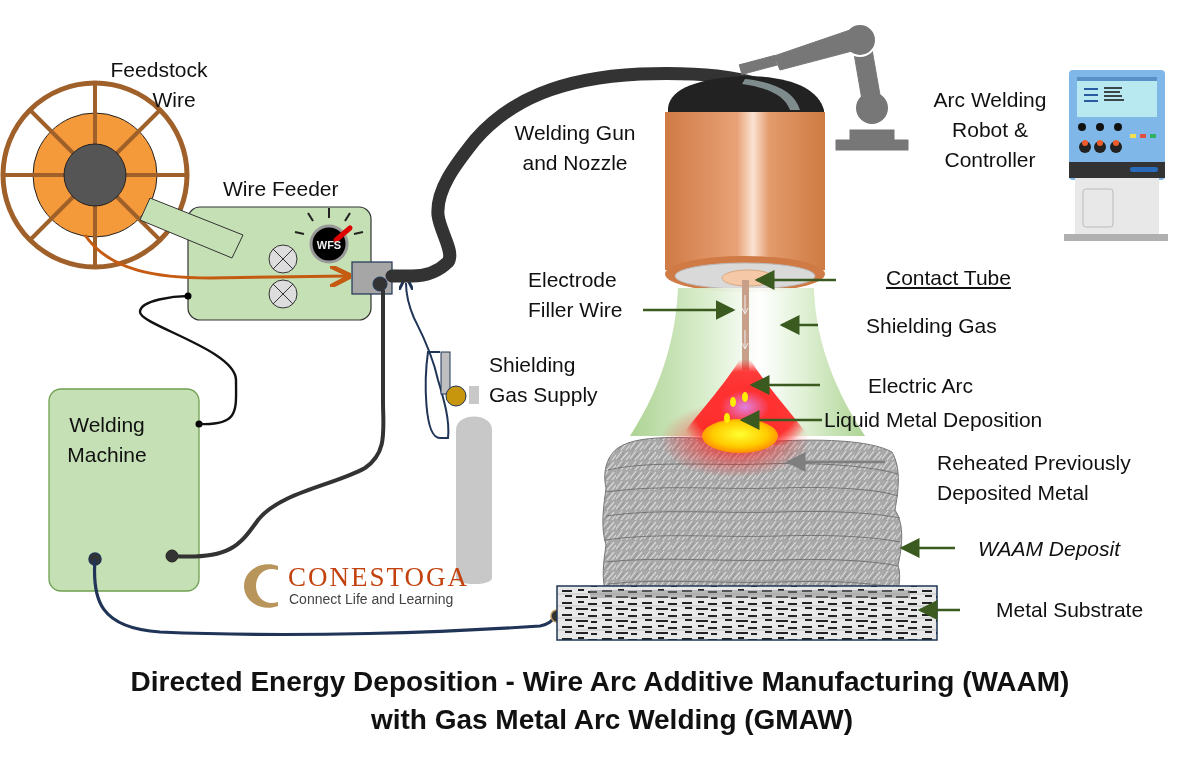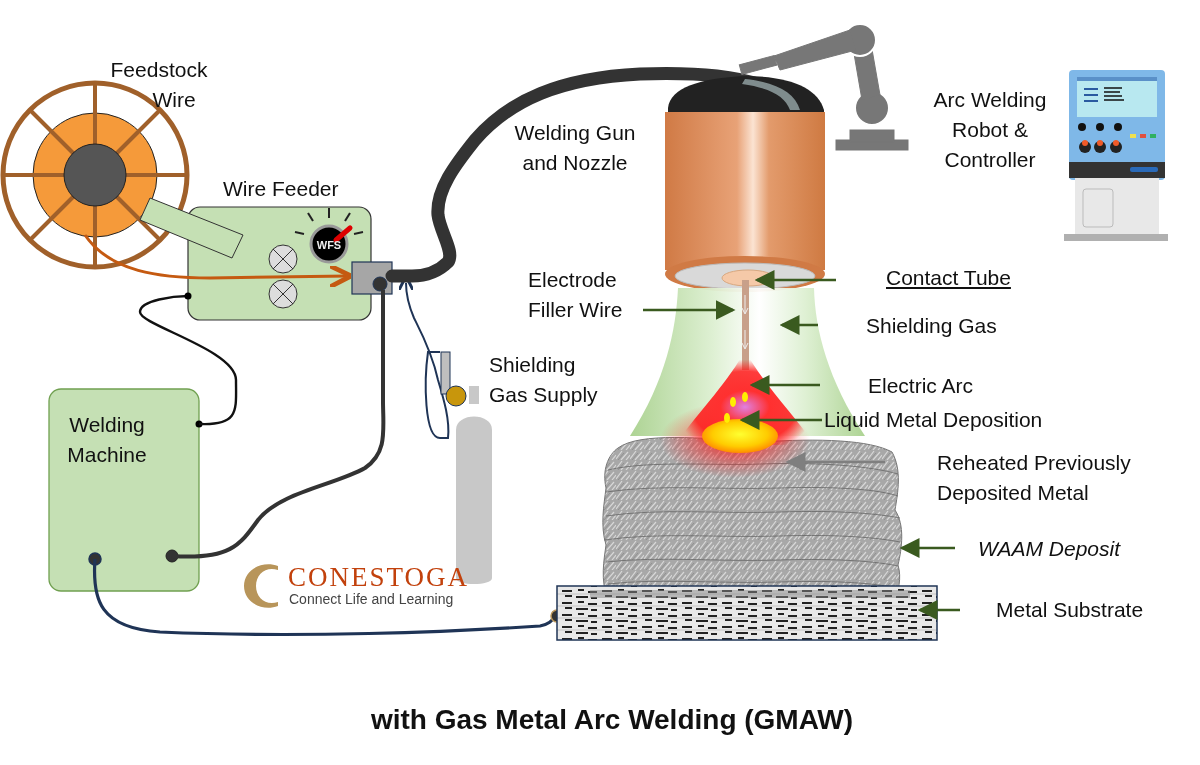--- a/index.html
+++ b/index.html
@@ -272,14 +272,15 @@
 <div class="lbl" style="left:937px;top:448px;">
   <div>Reheated Previously</div>
   <div>Deposited Metal</div>
 </div>
 <div class="lbl" style="left:978px;top:534px;font-style:italic;">WAAM Deposit</div>
 <div class="lbl" style="left:996px;top:595px;">Metal Substrate</div>
 
 <div class="logo-name">CONESTOGA</div>
 <div class="logo-tag">Connect Life and Learning</div>
 
+<div class="title" style="top:666px;">Directed Energy Deposition - Wire Arc Additive Manufacturing (WAAM)</div>
 <div class="title" style="top:704px;margin-left:12px;">with Gas Metal Arc Welding (GMAW)</div>
 </div>
 
 </body></html>

